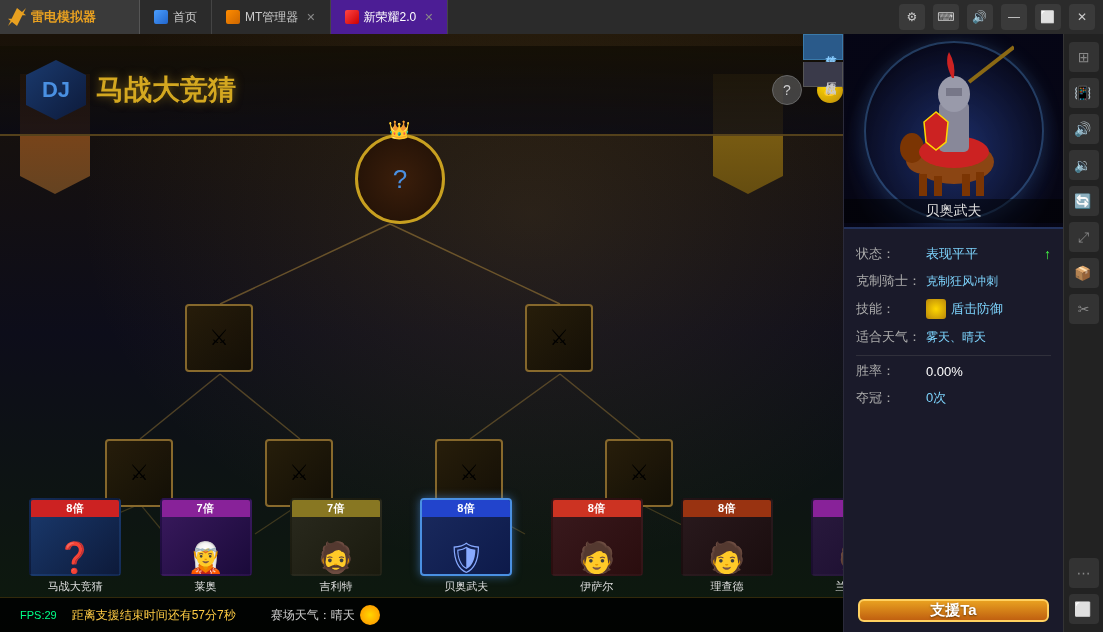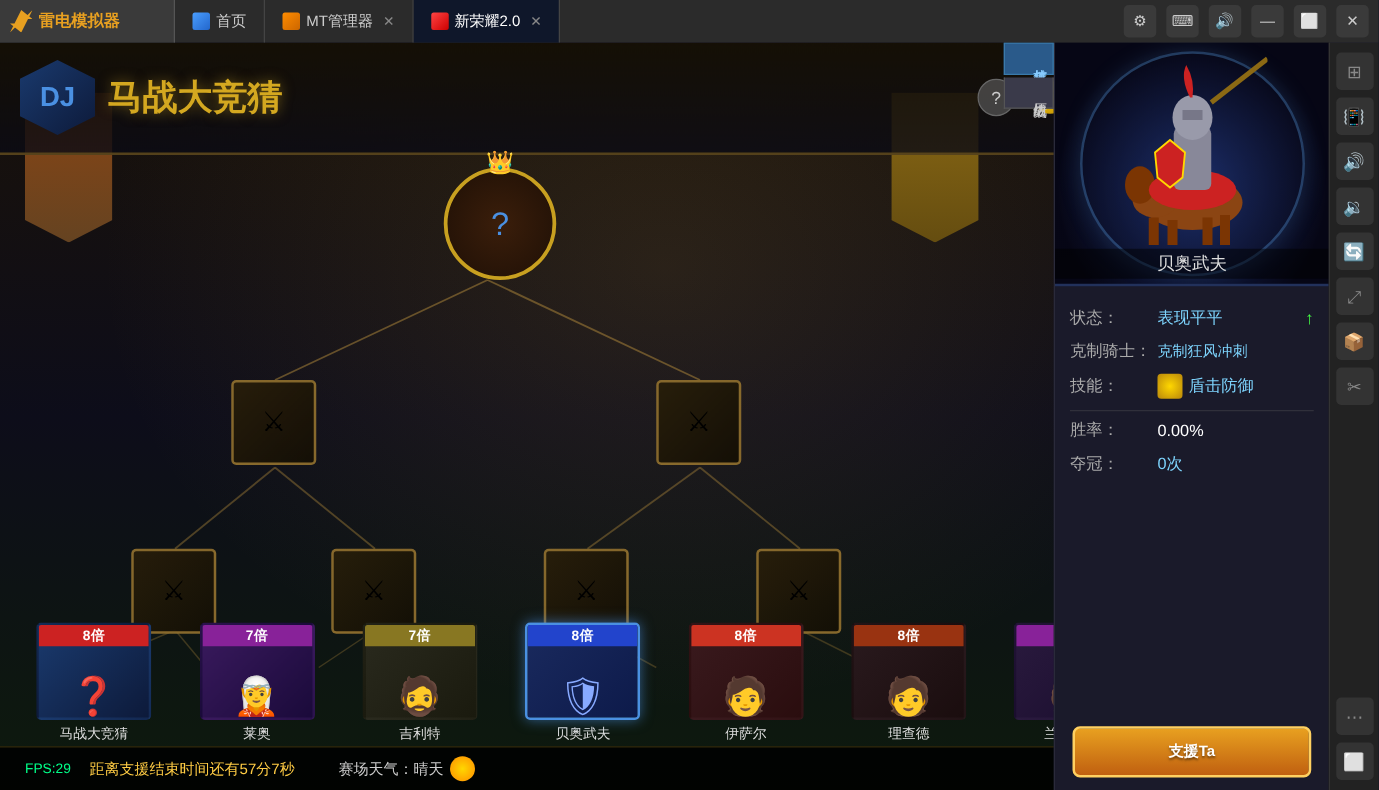--- a/index.html
+++ b/index.html
@@ -53,21 +53,21 @@
       display: flex;
       align-items: center;
       font-size: 12px;
       color: #ccc;
       border-right: 1px solid #444;
       cursor: pointer;
       position: relative;
       white-space: nowrap;
     }
     .tab.active {
-      background: #0f172a;
+      background: #4c1d95;
       color: #fff;
     }
     .tab .tab-icon {
       width: 14px; height: 14px;
       margin-right: 5px;
       border-radius: 2px;
       display: inline-block;
     }
     .tab .close-btn {
       margin-left: 8px;
@@ -132,26 +132,26 @@
       position: absolute;
       top: 40px; right: 280px;
       width: 70px; height: 120px;
       background: linear-gradient(180deg, #8B6914 0%, #654d10 100%);
       clip-path: polygon(0 0, 100% 0, 100% 85%, 50% 100%, 0 85%);
     }
 
     
     .game-header {
       position: absolute;
-      top: 0; left: 0; right: 0;
+      top: 12px; left: 0; right: 0;
       height: 90px;
       background: linear-gradient(180deg, rgba(20,15,5,0.95) 0%, rgba(10,10,20,0.8) 100%);
       display: flex;
       align-items: center;
-      padding: 0 16px;
+      padding: 0 26px;
       border-bottom: 2px solid rgba(180,140,60,0.4);
     }
     .game-logo {
       width: 60px; height: 60px;
       position: relative;
       margin-right: 10px;
     }
     .game-logo-shape {
       width: 60px; height: 60px;
       background: linear-gradient(135deg, #1a3a6e, #0d1a3a);
@@ -291,27 +291,26 @@
       width: 100%;
       height: 1px;
       background: rgba(100,100,100,0.3);
       margin: 6px 0;
     }
     .win-rate { color: #fff; }
 
     
     .support-btn {
       margin: 10px 14px;
-      padding: 10px;
       background: linear-gradient(180deg, #e8a020, #c06010);
       border: 2px solid #ffd060;
       border-radius: 6px;
       text-align: center;
       color: #fff;
-      font-size: 12px;
+      font-size: 15px;
       font-weight: bold;
       cursor: pointer;
       text-shadow: 0 1px 2px rgba(0,0,0,0.5);
     }
 
     
     .right-sidebar {
       width: 40px;
       height: 598px;
       background: #222;
@@ -634,20 +633,24 @@
         <span style="color:#44ff44; font-size:14px;">↑</span>
       </div>
       <div class="stat-row">
         <span class="stat-label">克制骑士：</span>
         <span class="stat-value" style="font-size:12px;">克制狂风冲刺</span>
       </div>
       <div class="stat-row">
         <span class="stat-label">技能：</span>
         <span class="skill-icon"></span>
         <span class="stat-value">盾击防御</span>
+      </div>
+      <div class="stat-row">
+        <span class="stat-label">适合天气：</span>
+        <span class="stat-value" style="font-size:12px;">雾天、晴天</span>
       </div>
       <div class="stat-divider"></div>
       <div class="stat-row">
         <span class="stat-label">胜率：</span>
         <span class="stat-value win-rate">0.00%</span>
       </div>
       <div class="stat-row">
         <span class="stat-label">夺冠：</span>
         <span class="stat-value">0次</span>
       </div>

